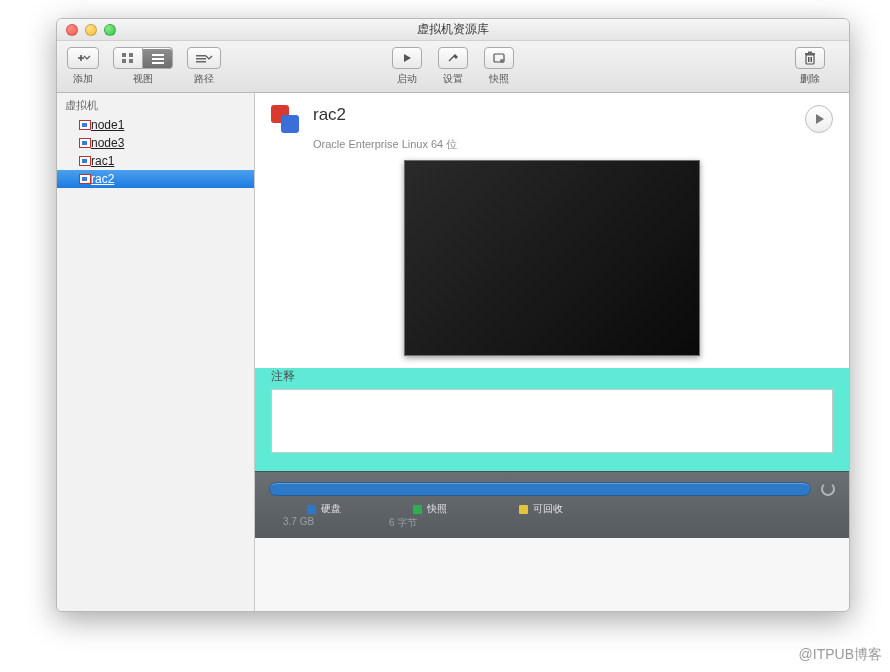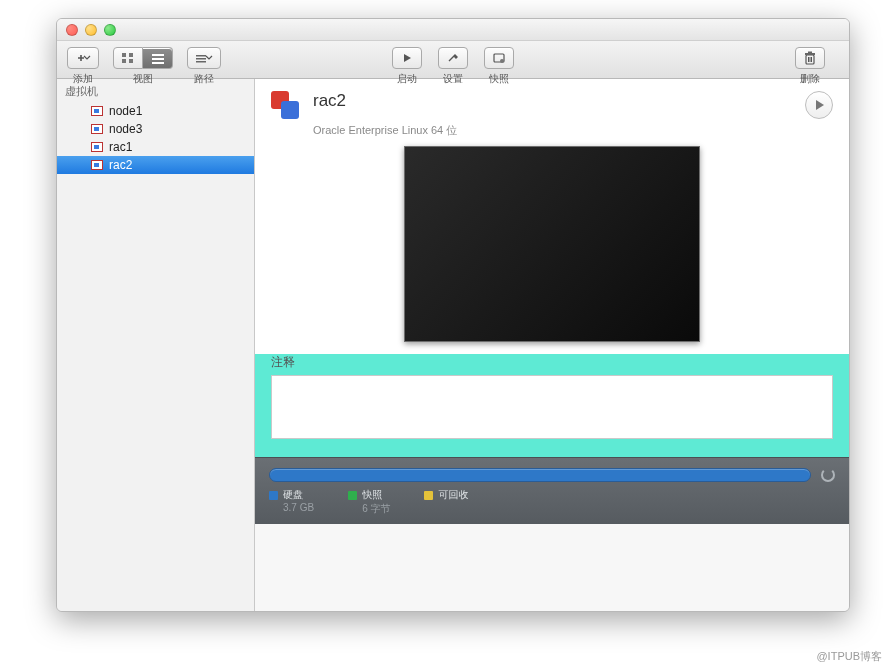--- a/index.html
+++ b/index.html
@@ -16,21 +16,21 @@
   position: relative;
 }
 .traffic { display: flex; gap: 7px; margin-left: 9px; }
 .tl { width: 12px; height: 12px; border-radius: 50%; border: 0.5px solid rgba(0,0,0,0.2); }
 .tl.red { background: radial-gradient(circle at 30% 30%, #ff8a80, #ff5f57); }
 .tl.yel { background: radial-gradient(circle at 30% 30%, #ffe08a, #ffbd2e); }
 .tl.grn { background: radial-gradient(circle at 30% 30%, #8cea8c, #28c940); }
 .titlebar .title { position: absolute; left: 0; right: 0; text-align: center; font-size: 12px; color: #3b3b3b; }
 
 .toolbar {
-  height: 38px; background: linear-gradient(#f3f3f3,#e1e1e1);
+  height: 52px; background: linear-gradient(#f3f3f3,#e1e1e1);
   border-bottom: 1px solid #b8b8b8; display: flex; align-items: flex-start;
   padding: 6px 10px 0 10px; position: relative;
 }
 .tbgroup { display: flex; flex-direction: column; align-items: center; margin-right: 14px; }
 .tbgroup.right { margin-left: auto; }
 .tbgroup .lbl { font-size: 10px; color: #555; margin-top: 3px; }
 .btn {
   height: 22px; min-width: 30px; padding: 0 6px;
   background: linear-gradient(#fdfdfd,#e8e8e8);
   border: 1px solid #a9a9a9; border-radius: 4px;
@@ -43,22 +43,22 @@
 .seg .btn:last-child { border-radius: 0 4px 4px 0; border-left: 0; }
 .seg .btn + .btn { border-left: 0; }
 .btn.active { background: linear-gradient(#8f8f8f,#6f6f6f); color: #fff; }
 .toolbar-center { position: absolute; left: 50%; transform: translateX(-50%); display: flex; gap: 0; justify-content: space-between; }
 .toolbar-center .tbgroup { margin-right: 8px; margin-left: 8px; }
 
 .body { flex: 1; display: flex; min-height: 0; }
 .sidebar { width: 198px; background: #f2f2f2; border-right: 1px solid #c8c8c8; overflow: auto; }
 .sb-header { font-size: 11px; color: #6b6b6b; padding: 5px 8px 3px; }
 .sb-item {
-  display: flex; align-items: center; gap: 6px;
-  padding: 2px 8px 2px 34px; font-size: 12px; color: #222; height: 18px;
+  display: flex; align-items: center; 
+  padding: 2px 8px 2px 22px; font-size: 12px; color: #222; height: 18px; text-decoration: underline;
 }
 .sb-item.selected { background: linear-gradient(#4aa0ee,#1f7ae0); color: #fff; }
 .vm-mini { width: 12px; height: 10px; background: #fff; border: 1px solid #b33; position: relative; }
 .vm-mini::after { content: ""; position: absolute; left: 2px; top: 2px; width: 5px; height: 4px; background: #3a7be0; }
 
 .detail { flex: 1; display: flex; flex-direction: column; background: #f7f7f7; }
 .detail-top { padding: 12px 16px 8px; display: flex; align-items: flex-start; gap: 10px; background: #fff; }
 .app-icon { width: 32px; height: 32px; position: relative; }
 .app-icon .sq { position: absolute; width: 18px; height: 18px; border-radius: 3px; }
 .app-icon .sq.a { background: #d93a2f; left: 0; top: 0; }
@@ -86,42 +86,43 @@
   border-top: 1px solid #4b4f53;
 }
 .progress-row { display: flex; align-items: center; gap: 10px; }
 .progress {
   flex: 1; height: 14px; border-radius: 7px; background: #2e78c8;
   border: 1px solid #2a5c96; box-shadow: inset 0 1px 0 rgba(255,255,255,0.25);
 }
 .spinner { width: 14px; height: 14px; border: 2px solid #aeb4b9; border-top-color: transparent; border-radius: 50%; }
 .legend { display: flex; gap: 34px; margin-top: 6px; font-size: 10px; }
 .leg { display: flex; flex-direction: column; }
-.leg .row1 { display: flex; align-items: center; gap: 5px; color: #dfe3e6; }
+.leg .row1 { display: flex; align-items: center; gap: 5px; color: #dfe3e6; margin-left: 38px; }
 .leg .sw { width: 9px; height: 9px; border-radius: 1px; }
 .leg .val { color: #9aa0a5; margin-left: 14px; }
 .sw.blue { background: #2e78c8; }
 .sw.green { background: #2fae4d; }
 .sw.yellow { background: #e4c23a; }
 
-.watermark { position: absolute; right: 8px; bottom: 8px; font-size: 11px; color: #9a9a9a; }
+.watermark { position: absolute; right: 8px; bottom: 8px; font-size: 14px; color: #9a9a9a; }
 
 svg { display: block; }
 </style>
 </head>
 <body>
 
 <div class="window">
 
   <div class="titlebar">
     <div class="traffic">
       <div class="tl red"></div>
       <div class="tl yel"></div>
       <div class="tl grn"></div>
     </div>
+    <div class="title">虚拟机资源库</div>
   </div>
 
   <div class="toolbar">
     <div class="tbgroup">
       <div class="btn">
         <svg width="18" height="12" viewBox="0 0 18 12">
             <path d="M4 6h6M7 3v6" stroke="#555" stroke-width="1.6" fill="none"></path>
             <path d="M13 5l3 3 3-3" transform="translate(-3 -1)" stroke="#555" stroke-width="1.2" fill="none"></path>
           </svg>
       </div>

